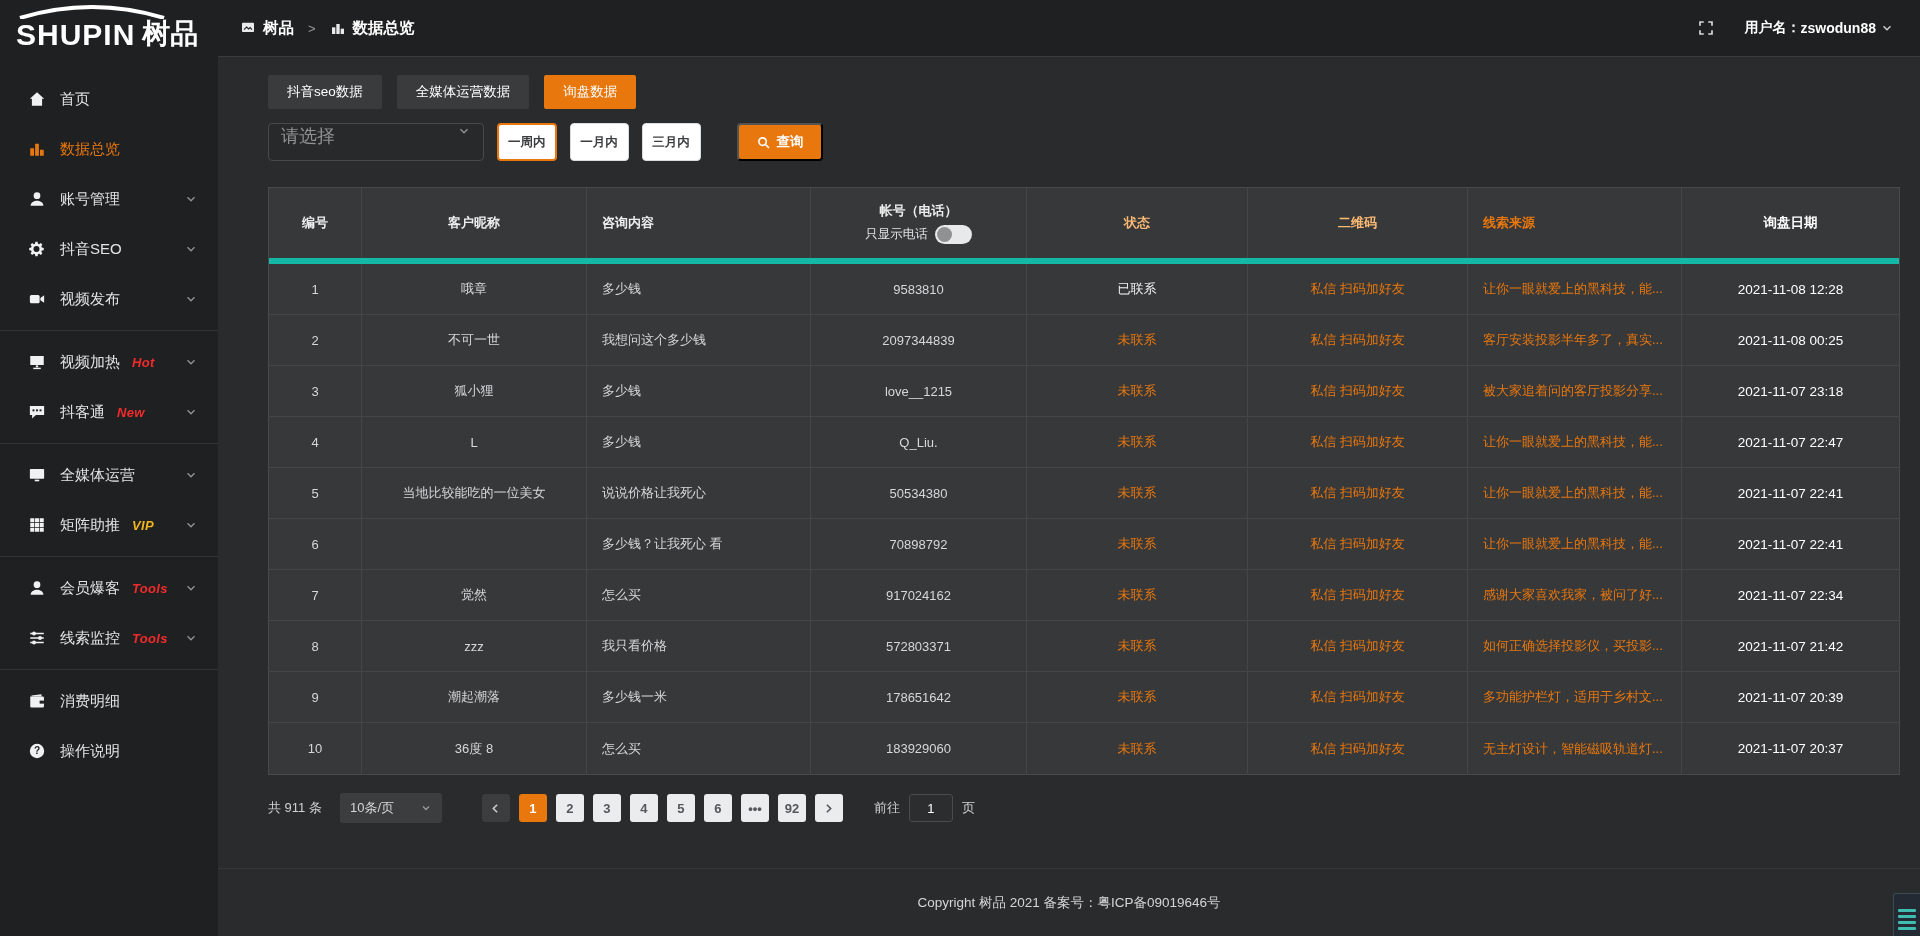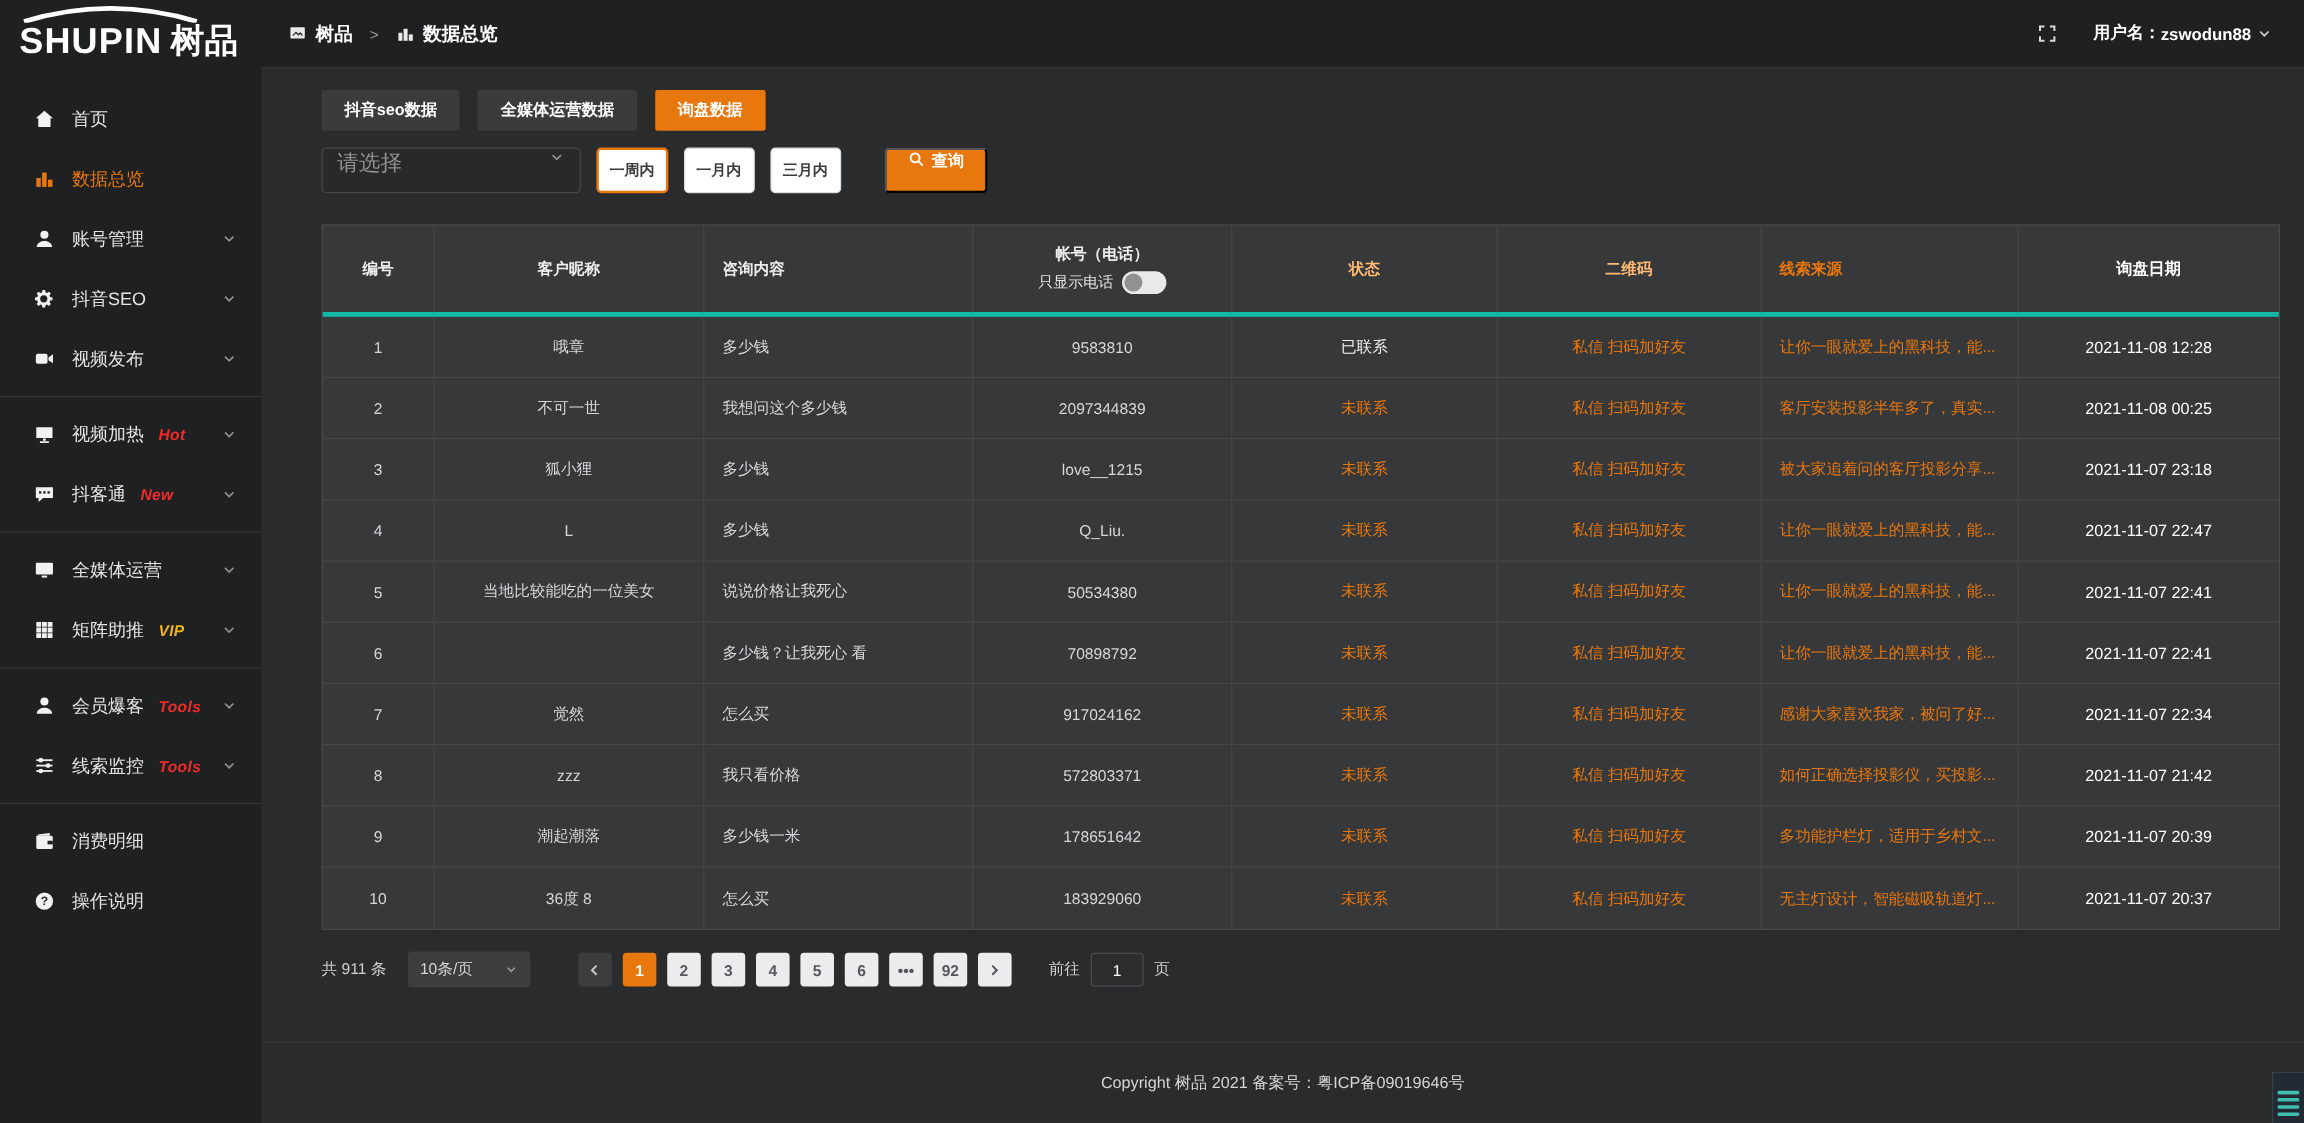--- a/index.html
+++ b/index.html
@@ -30,34 +30,34 @@
   .crumb .icon{width:16px;height:16px;margin-right:7px;color:#e9eaec}
   .crumb-sep{color:#9a9b9d;font-weight:400;margin:0 14px;font-size:13px}
   .top-right{margin-left:auto;display:flex;align-items:flex-start}
   .fullscreen{width:18px;height:18px;color:#d8d9db;margin-right:30px;cursor:pointer}
   .user{font-size:14px;font-weight:700;color:#fff;display:flex;align-items:center;cursor:pointer}
   .user .icon{width:14px;height:14px;margin-left:4px;color:#cfd0d2}
 
   
   .content{position:absolute;left:218px;top:57px;right:0;bottom:0;padding:18px 20px 0 50px}
   .tabs{display:flex;gap:15px}
-  .tab{height:34px;padding:0 19px;background:#3a3b3d;color:#fff;font-size:13.5px;font-weight:700;display:flex;align-items:center;border-radius:2px;cursor:pointer}
+  .tab{height:34px;padding:0 19px;background:#3a3b3d;color:#fff;font-size:13.5px;font-weight:400;display:flex;align-items:center;border-radius:2px;cursor:pointer}
   .tab.active{background:#e8770e}
 
   .filters{margin-top:14px;display:flex;align-items:center}
   .select{width:216px;height:38px;background:#28292a;border:1px solid #48494b;border-radius:4px;display:flex;align-items:flex-start;justify-content:space-between;padding:0 12px;color:#8f9193;font-size:18px;cursor:pointer}
   .select .icon{width:14px;height:14px;color:#8f9193}
   .range-btn{height:38px;min-width:59px;padding:0 9px;background:#fff;border:1px solid #dcdcdc;border-radius:4px;color:#3c3d3f;font-size:12.5px;font-weight:700;display:flex;align-items:center;justify-content:center;margin-left:13px;cursor:pointer}
   .range-btn.active{border:2px solid #e8770e}
-  .search-btn{height:38px;padding:0 17px;background:#e8770e;border-radius:4px;color:#fff;font-size:13.5px;font-weight:700;display:flex;gap:6px;margin-left:36px;cursor:pointer}
+  .search-btn{height:38px;padding:0 17px;background:#e8770e;border-radius:4px;color:#fff;font-size:13.5px;font-weight:700;display:flex;align-items:center;gap:6px;margin-left:36px;cursor:pointer}
   .search-btn .icon{width:15px;height:15px}
 
   
   .table{margin-top:26px;width:1632px;background:#37383a;border:1px solid #48494b;font-size:13px}
-  .thead{display:flex;height:76px;border-bottom:4px solid #14b8a6;font-weight:700;color:#eceded}
+  .thead{display:flex;height:76px;border-bottom:6px solid #14b8a6;font-weight:700;color:#eceded}
   .th,.td{display:flex;align-items:center;justify-content:center;border-right:1px solid #454648}
   .th:last-child,.td:last-child{border-right:none}
   .tr{display:flex;height:51px;border-bottom:1px solid #454648;color:#d6d7d9}
   .tr:last-child{border-bottom:none}
   .c-id{width:93px;flex:none}
   .c-nick{width:225px;flex:none}
   .c-content{width:224px;flex:none;justify-content:flex-start;padding-left:15px}
   .c-account{width:216px;flex:none}
   .c-status{width:221px;flex:none;color:#e8770e}
   .c-status.contacted{color:#f0f1f3}

